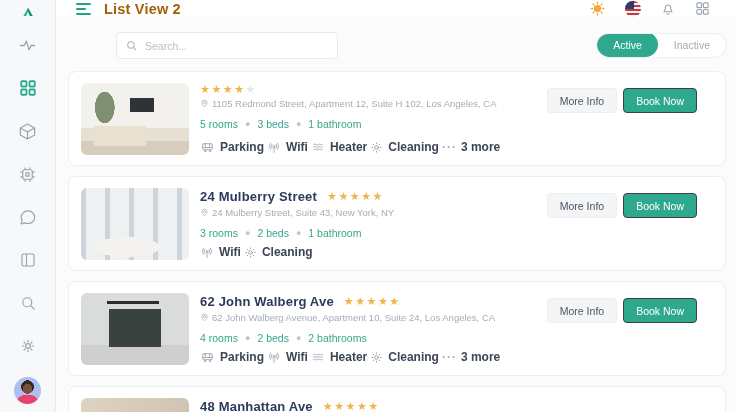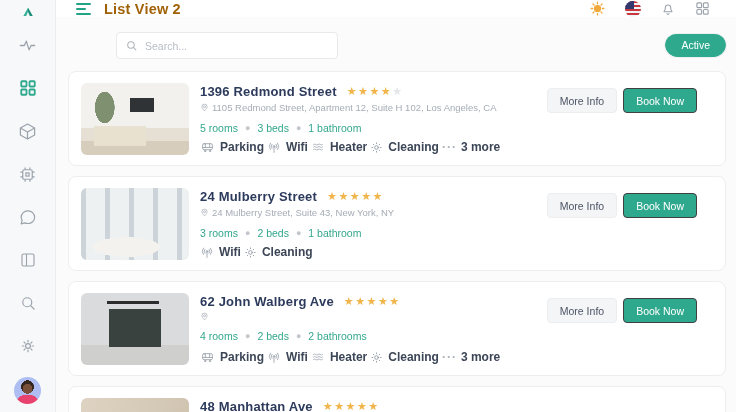--- a/index.html
+++ b/index.html
@@ -200,29 +200,29 @@
       <div class="toolbar">
         <div class="search-box">
           <svg width="13" height="13" viewBox="0 0 24 24" fill="none" stroke="#b0b6be" stroke-width="2" stroke-linecap="round">
               <circle cx="11" cy="11" r="6"></circle>
               <path d="M15.5 15.5 20 20"></path>
             </svg>
           <input type="text" placeholder="Search..." style="">
         </div>
         <div class="seg">
           <button class="seg-btn active">Active</button>
+          <button class="seg-btn">Inactive</button>
         </div>
       </div>
 
       <div class="cards" id="cards">
   <article class="card">
     <div class="photo photo-v0"></div>
     <div class="info">
       <div class="title-row">
-        <h3 class="title">1396 Redmond Street</h3>
         <span class="stars"><span class="star on">★</span><span class="star on">★</span><span class="star on">★</span><span class="star on">★</span><span class="star">★</span></span>
       </div>
       <div class="addr">
         <svg width="9" height="9" viewBox="0 0 24 24" fill="none" stroke="#a6acb6" stroke-width="2">
                   <path d="M12 21c4-4.5 7-7.8 7-11a7 7 0 1 0-14 0c0 3.2 3 6.5 7 11z"></path>
                   <circle cx="12" cy="10" r="2.6"></circle>
                 </svg>
         <span class="addr-text">1105 Redmond Street, Apartment 12, Suite H 102, Los Angeles, CA</span>
       </div>
       <div class="stats">
@@ -339,20 +339,21 @@
     <div class="info">
       <div class="title-row">
         <h3 class="title">62 John Walberg Ave</h3>
         <span class="stars"><span class="star on">★</span><span class="star on">★</span><span class="star on">★</span><span class="star on">★</span><span class="star on">★</span></span>
       </div>
       <div class="addr">
         <svg width="9" height="9" viewBox="0 0 24 24" fill="none" stroke="#a6acb6" stroke-width="2">
                   <path d="M12 21c4-4.5 7-7.8 7-11a7 7 0 1 0-14 0c0 3.2 3 6.5 7 11z"></path>
                   <circle cx="12" cy="10" r="2.6"></circle>
                 </svg>
+        <span class="addr-text">62 John Walberg Avenue, Apartment 10, Suite 24, Los Angeles, CA</span>
       </div>
       <div class="stats">
                 <span>4 rooms</span>
                 <span class="dot">●</span>
                 <span>2 beds</span>
                 <span class="dot">●</span>
                 <span>2 bathrooms</span>
               </div>
       <div class="amens">
                 <span class="amen">

